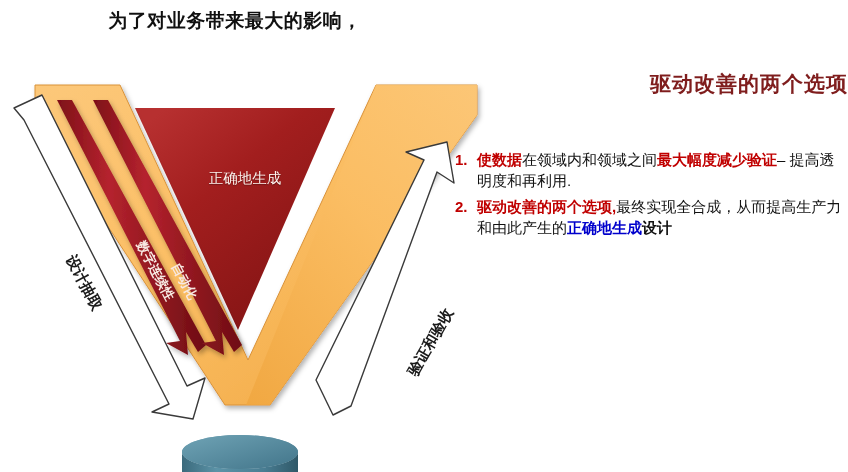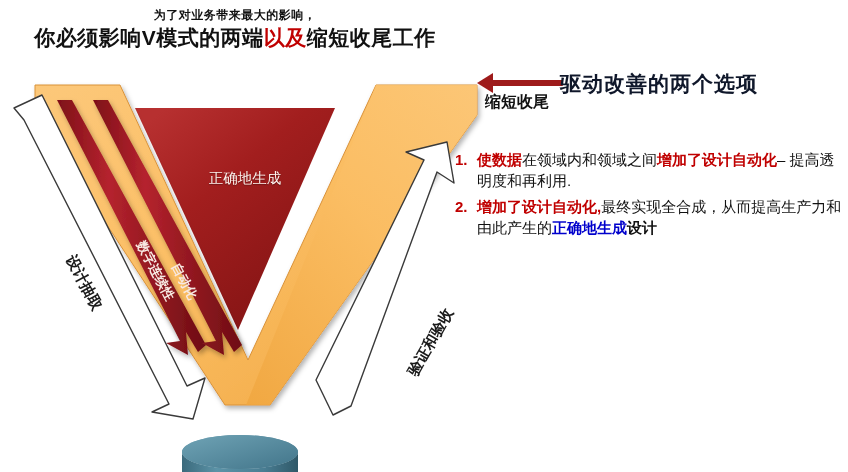--- a/index.html
+++ b/index.html
@@ -3,21 +3,21 @@
 <meta charset="utf-8">
 <style>
   html,body{margin:0;padding:0;background:#fff;}
   body{width:848px;height:472px;overflow:hidden;
        font-family:"Liberation Sans","DejaVu Sans",sans-serif;}
   #root{position:relative;width:848px;height:472px;background:#ffffff;}
 
   
   .title-block{position:absolute;left:0;top:8px;width:470px;text-align:center;}
   .title-line{font-weight:bold;color:#111;letter-spacing:.5px;line-height:1.32;}
-  .t1{font-size:12px;text-align:center;}
+  .t1{font-size:19px;text-align:center;}
   .t2{font-size:21px;}
   .red-ink{color:#C00000;}
 
   
   #stage{position:absolute;left:0;top:60px;width:500px;height:412px;}
   #stage svg{position:absolute;left:0;top:0;}
 
   
   .diag-label{position:absolute;white-space:nowrap;font-weight:bold;
               transform-origin:0 0;pointer-events:none;}
@@ -37,42 +37,39 @@
   .callout{position:absolute;left:477px;top:80px;width:118px;}
   .callout .bar{position:relative;height:6px;background:#9E1B1B;margin-left:14px;width:72px;
                 border-radius:1px;}
   .callout .head{position:absolute;left:-14px;top:-7px;width:0;height:0;
                  border-top:10px solid transparent;border-bottom:10px solid transparent;
                  border-right:16px solid #9E1B1B;}
   .callout .cap{margin-top:6px;margin-left:8px;font-size:16px;font-weight:bold;color:#111;}
 
   
   #panel{position:absolute;left:455px;top:70px;width:393px;}
-  .panel-head{color:#0f172a;font-size:21px;font-weight:bold;text-align:left;
+  .panel-head{color:#7f1d1d;font-size:21px;font-weight:bold;text-align:right;
               margin-left:105px;letter-spacing:1px;}
   .list{margin-top:52px;font-size:15px;color:#111;line-height:1.38;}
   .li{display:flex;margin-bottom:6px;}
   .li-num{color:#C00000;font-weight:bold;width:22px;flex:0 0 22px;font-size:15px;}
   .li-body{flex:1;}
   .em-red{color:#C00000;font-weight:bold;}
   .em-blue{color:#0000CC;font-weight:bold;}
   .dash-line{margin-left:30px;margin-top:2px;font-size:14.5px;}
   .foot-line{margin-top:6px;font-size:15px;}
   .bold-k{font-weight:bold;}
 </style>
 </head>
 <body>
 
 <div id="root">
 
   <div class="title-block">
     <div class="title-line t1">为了对业务带来最大的影响，</div>
-    <div class="title-line t2">
-      <span>你必须影响V模式的两端</span><span class="red-ink">以及</span><span>缩短收尾工作</span>
-    </div>
   </div>
 
   <div id="stage">
     <svg width="500" height="412" viewBox="0 0 500 412">
       <defs>
         <linearGradient id="gOrange" x1="0" y1="0" x2="1" y2="1">
           <stop offset="0%" stop-color="#FCC87A"></stop>
           <stop offset="45%" stop-color="#FBBE64"></stop>
           <stop offset="100%" stop-color="#F0A63F"></stop>
         </linearGradient>
@@ -137,43 +134,37 @@
     <div id="lbl-digital" class="diag-label dl-on-red">数字连续性</div>
     <div id="lbl-auto" class="diag-label dl-on-red">自动化</div>
     <div id="lbl-verify" class="diag-label dl-white">验证和验收</div>
 
     <div class="center-text">
       <div>正确地生成</div>
     </div>
 
   </div>
 
-  <div class="callout">
-    <div class="bar">
-      <span class="head"></span>
-    </div>
-    <div class="cap">缩短收尾</div>
-  </div>
 
   <div id="panel">
     <div class="panel-head">驱动改善的两个选项</div>
 
     <div class="list">
 
       <div class="li">
         <div class="li-num">1.</div>
         <div class="li-body">
-          <span class="em-red">使数据</span><span>在领域内和领域之间</span><span class="em-red">增加了设计自动化</span><span>– 提高透明度和再利用.</span>
+          <span class="em-red">使数据</span><span>在领域内和领域之间</span><span class="em-red">最大幅度减少验证</span><span>– 提高透明度和再利用.</span>
         </div>
       </div>
 
       <div class="li">
         <div class="li-num">2.</div>
         <div class="li-body">
-          <span class="em-red">增加了设计自动化,</span><span>最终实现全合成，从而提高生产力和由此产生的</span><span class="em-blue">正确地生成</span><span class="bold-k">设计</span>
+          <span class="em-red">驱动改善的两个选项,</span><span>最终实现全合成，从而提高生产力和由此产生的</span><span class="em-blue">正确地生成</span><span class="bold-k">设计</span>
         </div>
       </div>
 
 
     </div>
   </div>
 
 </div>
 
 </body></html>

